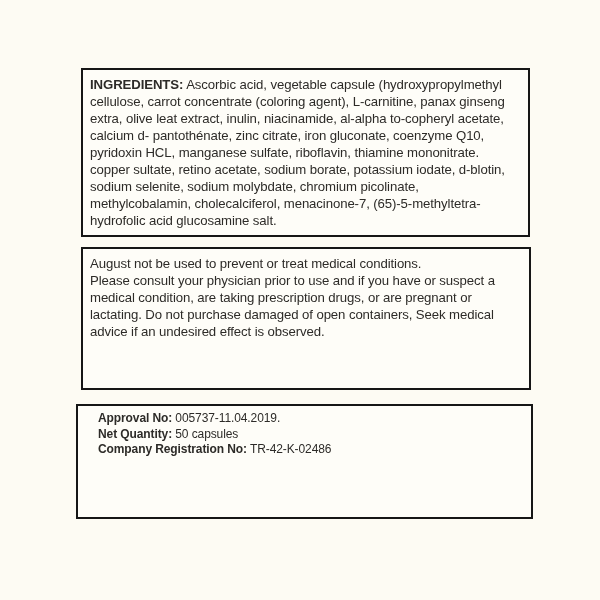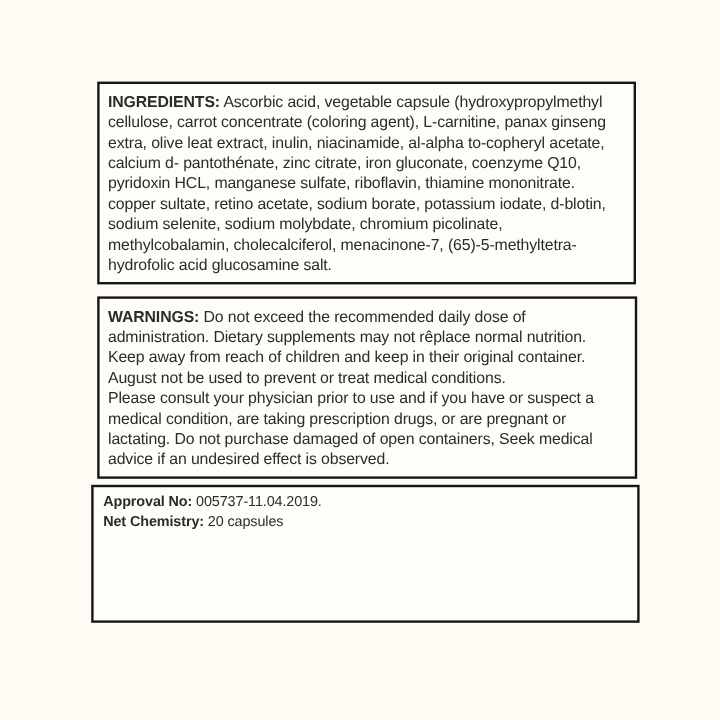--- a/index.html
+++ b/index.html
@@ -28,37 +28,37 @@
     padding: 6px 7px;
     font-size: 13.2px;
     line-height: 17px;
     letter-spacing: -0.1px;
   }
   .box b { font-weight: 700; }
   #ingredients-box { left: 81px; top: 68px;  width: 449px; min-height: 161px; }
   #warnings-box    { left: 81px; top: 247px; width: 450px; min-height: 143px; }
   #regulatory-box  {
     left: 76px; top: 404px; width: 457px; min-height: 115px;
-    font-size: 12px; line-height: 15.5px; padding: 5px 8px;
+    font-size: 12px; line-height: 15.5px; padding: 5px 20px;
   }
   .para { margin: 0; }
 </style>
 </head>
 <body>
 
 <div class="canvas">
 
   <div class="box" id="ingredients-box">
     <p class="para"><b>INGREDIENTS:</b><span> Ascorbic acid, vegetable capsule (hydroxypropylmethyl cellulose, carrot concentrate (coloring agent), L-carnitine, panax ginseng extra, olive leat extract, inulin, niacinamide, al-alpha to-copheryl acetate, calcium d- pantothénate, zinc citrate, iron gluconate, coenzyme Q10, pyridoxin HCL, manganese sulfate, riboflavin, thiamine mononitrate. copper sultate, retino acetate, sodium borate, potassium iodate, d-blotin, sodium selenite, sodium molybdate, chromium picolinate, methylcobalamin, cholecalciferol, menacinone-7, (65)-5-methyltetra-hydrofolic acid glucosamine salt.</span></p>
   </div>
 
   <div class="box" id="warnings-box">
-    <p class="para"><b>WARNINGS:</b><span> Do not exceed the recommended daily dose of administration. Dietary supplements may not rêplace normal nutrition. Keep away from reach of children and keep in their original container.</span></p>
     <p class="para"><span>August not be used to prevent or treat medical conditions.</span></p>
     <p class="para"><span>Please consult your physician prior to use and if you have or suspect a medical condition, are taking prescription drugs, or are pregnant or lactating. Do not purchase damaged of open containers, Seek medical advice if an undesired effect is observed.</span></p>
   </div>
 
   <div class="box" id="regulatory-box">
     <p class="para"><b>Approval No:</b><span> 005737-11.04.2019.</span></p>
-    <p class="para"><b>Net Chemistry:</b><span> 20 capsules</span></p>
+    <p class="para"><b>Net Quantity:</b><span> 50 capsules</span></p>
+    <p class="para"><b>Company Registration No:</b><span> TR-42-K-02486</span></p>
   </div>
 
 </div>
 
 </body></html>

